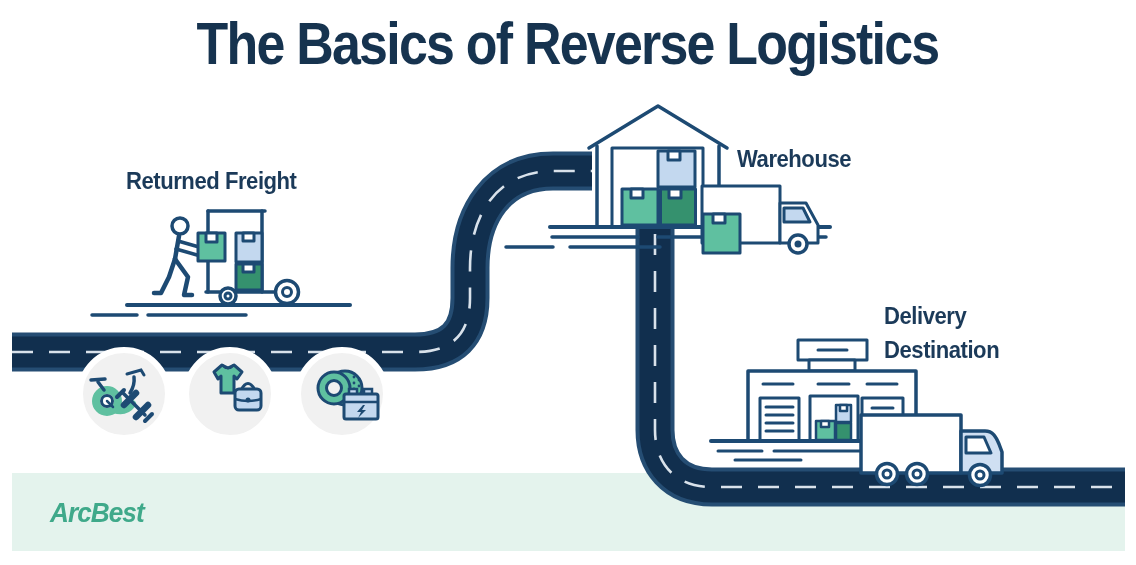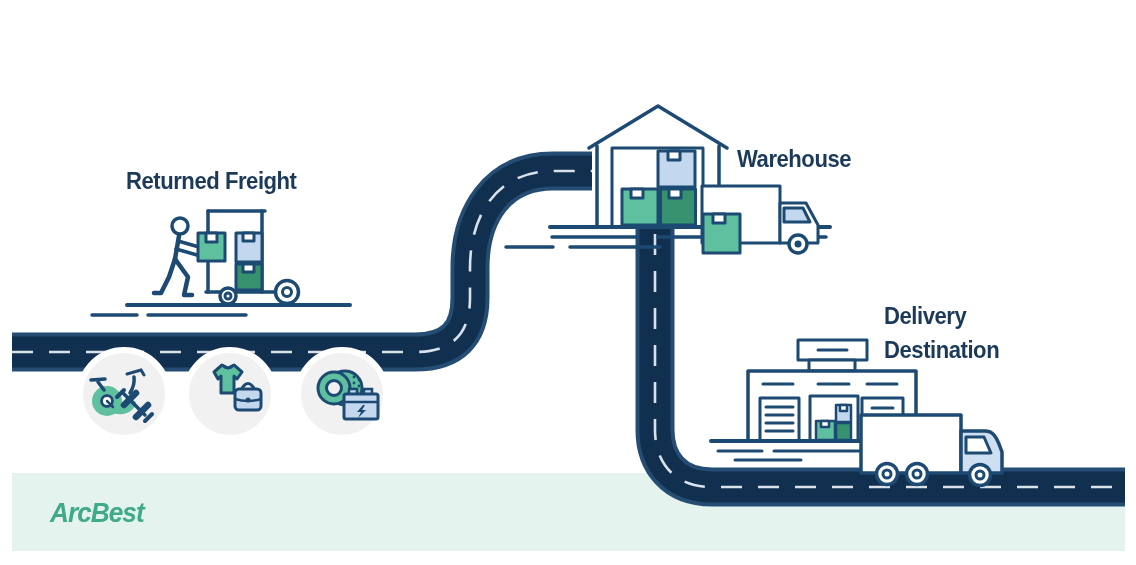--- a/index.html
+++ b/index.html
@@ -220,20 +220,23 @@
         <circle cx="887" cy="474" r="4" stroke-width="3"></circle>
         <circle cx="917" cy="474" r="10.5" stroke-width="3.5"></circle>
         <circle cx="917" cy="474" r="4" stroke-width="3"></circle>
         <circle cx="980" cy="475" r="10.5" stroke-width="3.5"></circle>
         <circle cx="980" cy="475" r="4" stroke-width="3"></circle>
       </g>
     </g>
   </g>
 </svg>
 
+<div class="title-wrap">
+  <h1>The Basics of Reverse Logistics</h1>
+</div>
 
 <div class="lbl lbl-returned">Returned Freight</div>
 
 <div class="lbl lbl-warehouse">Warehouse</div>
 
 <div class="lbl lbl-delivery">
   <div>Delivery</div>
   <div>Destination</div>
 </div>
 

